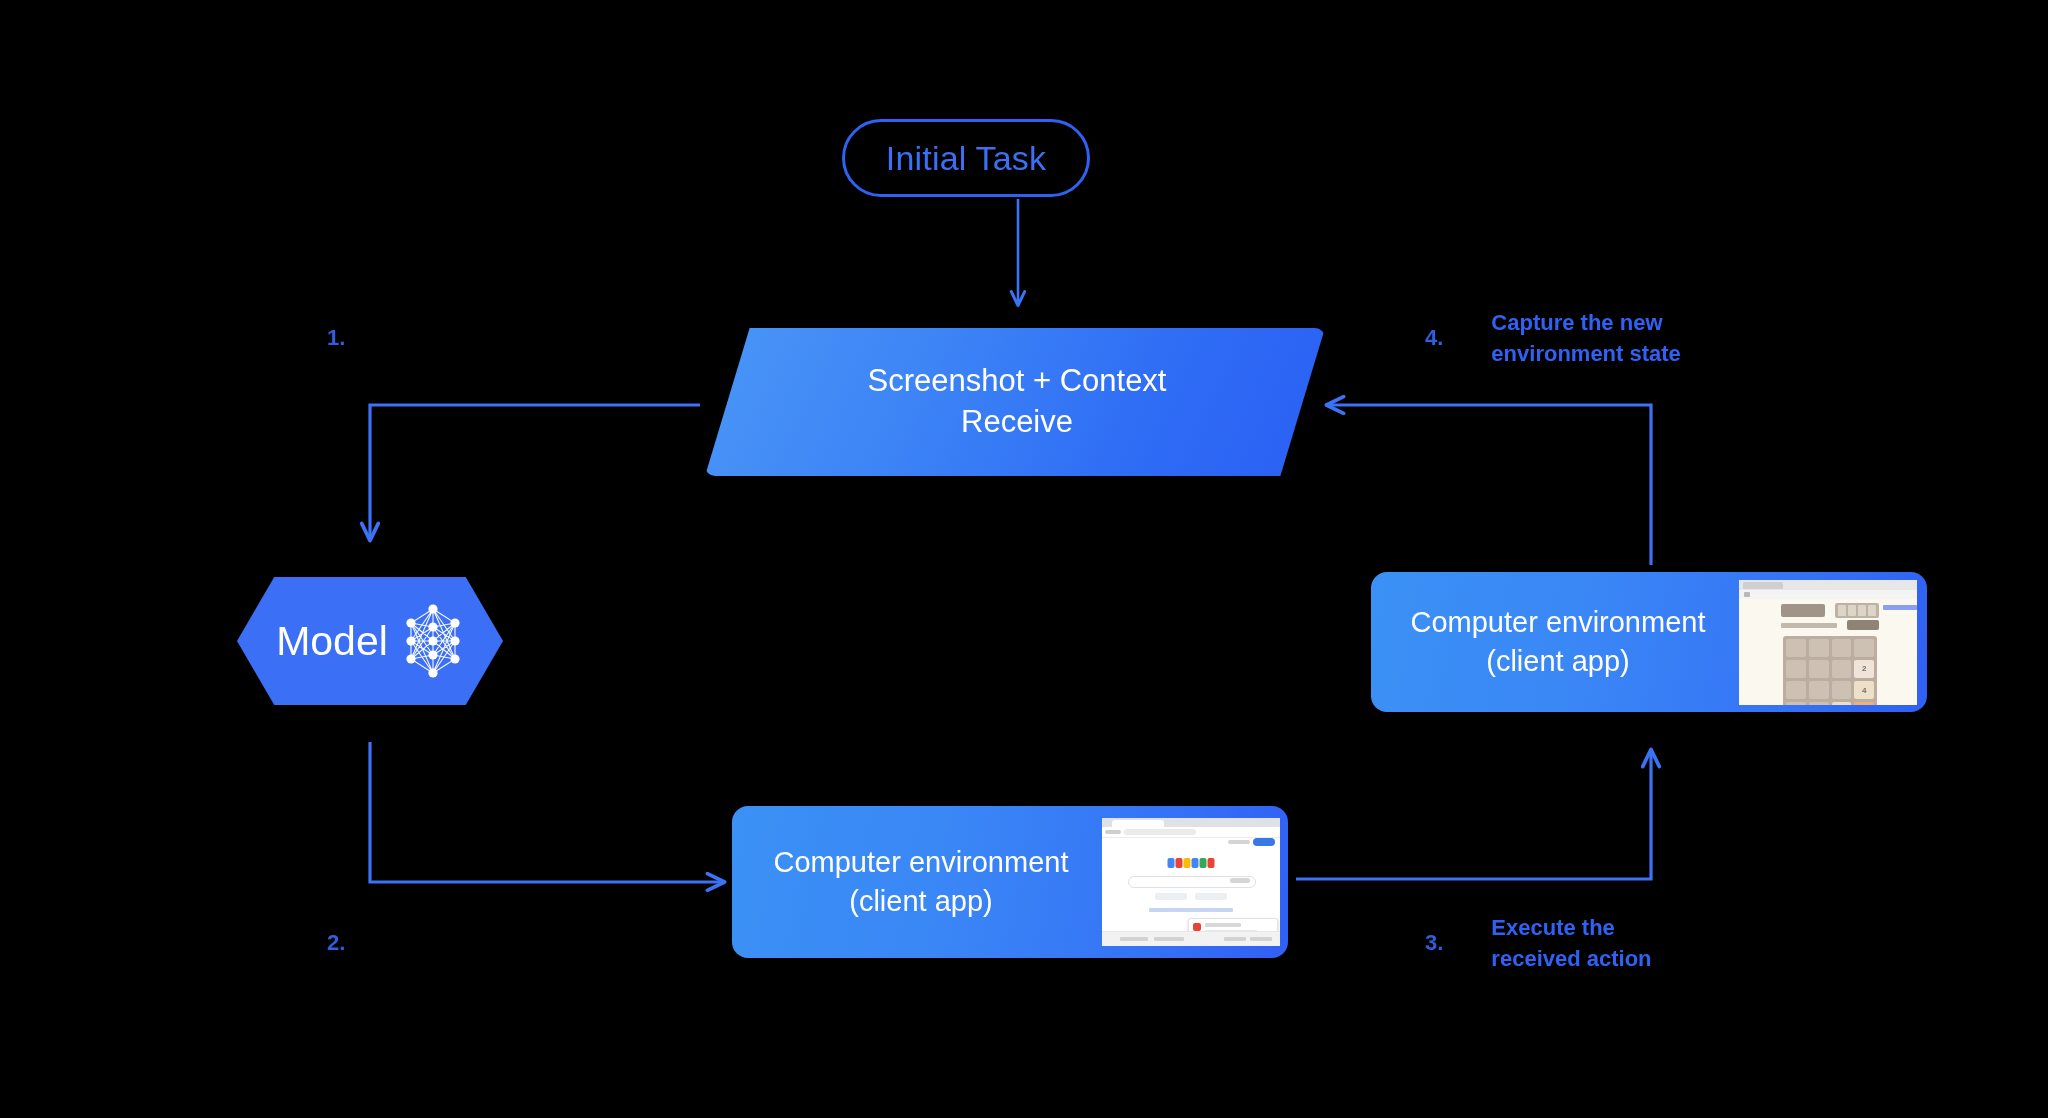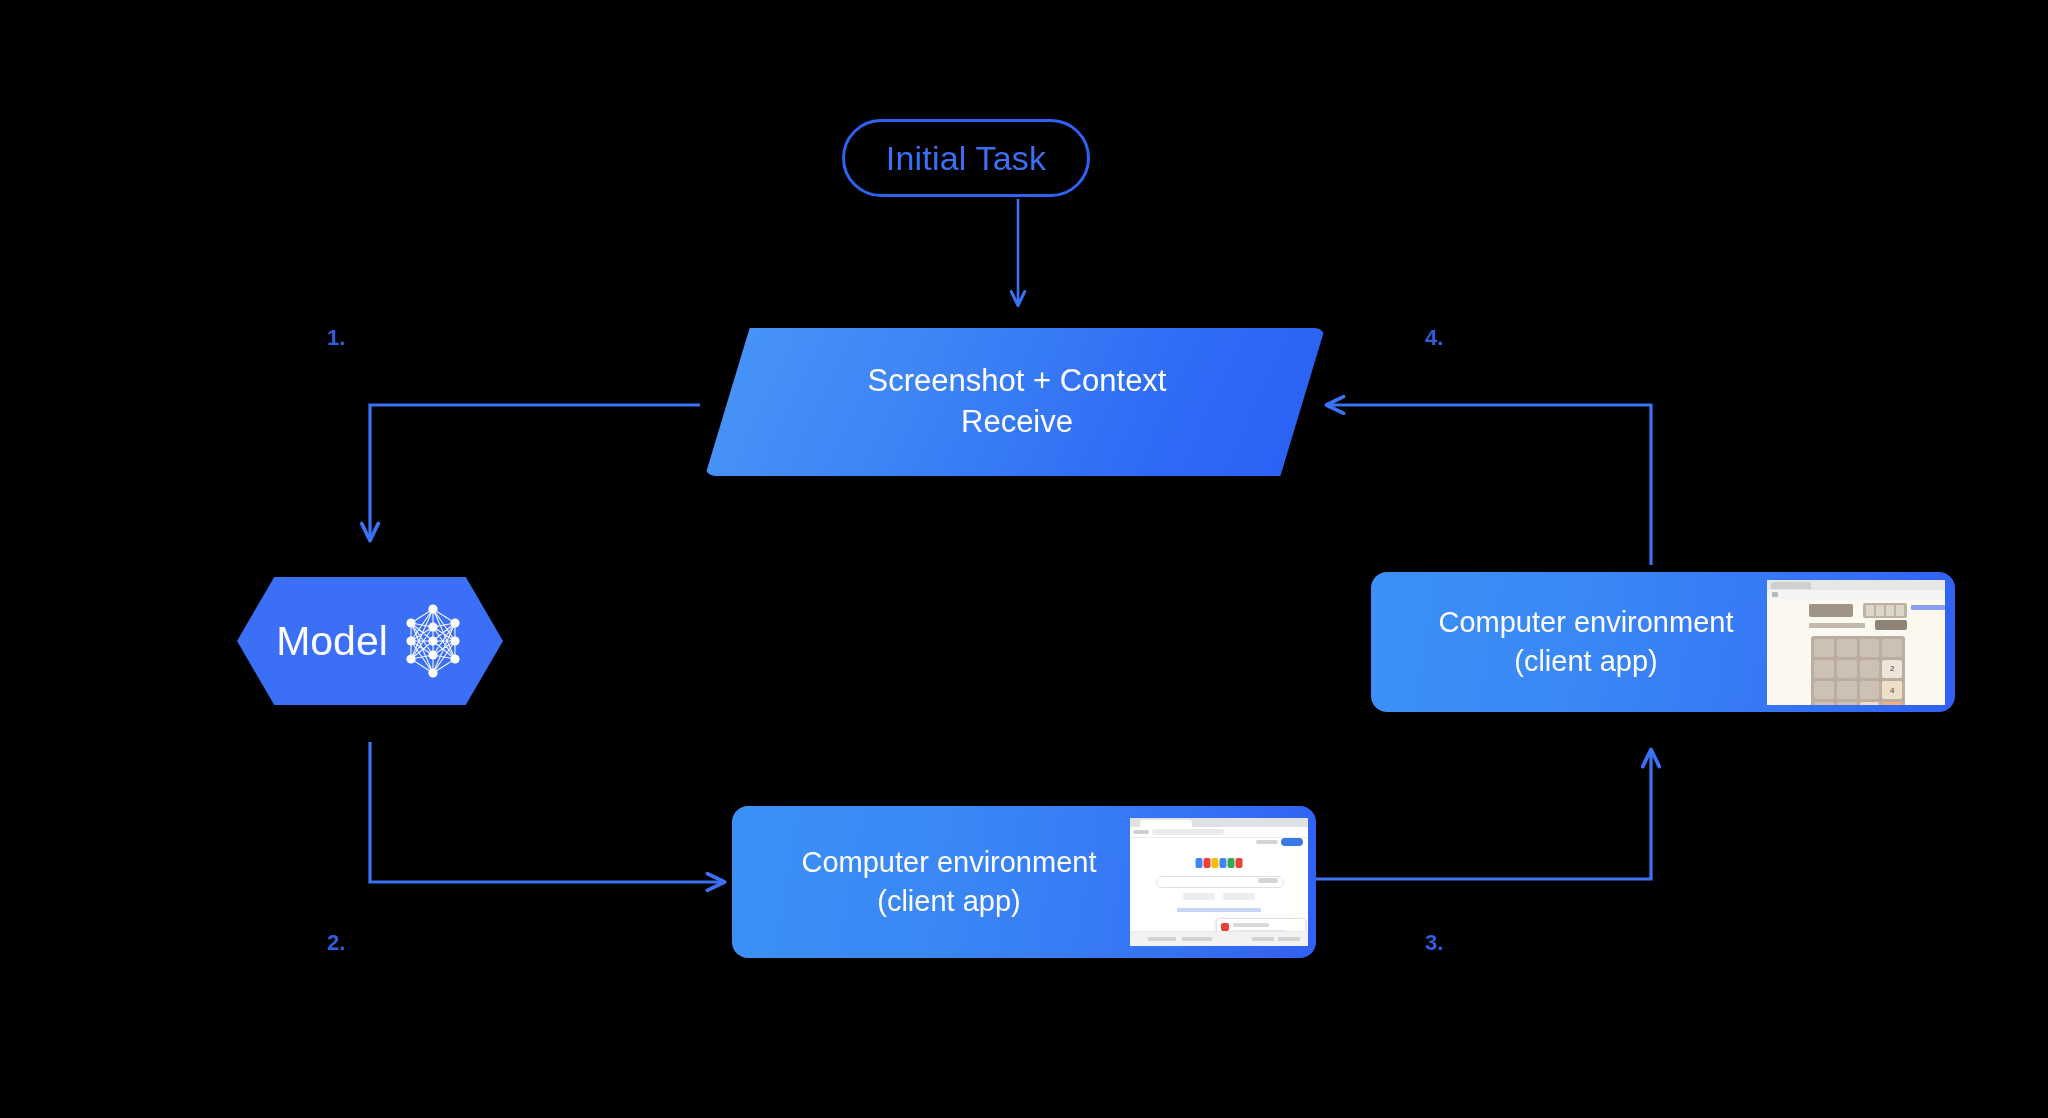--- a/index.html
+++ b/index.html
@@ -60,21 +60,21 @@
     display:flex;align-items:center;justify-content:center;gap:14px;
   }
   .hex-label{color:#fff;font-size:41px;}
   .nn{width:62px;height:76px;display:block;}
 
   
   .card{
     position:absolute;
     border-radius:16px;
     overflow:hidden;
-    display:flex;align-items:center;padding-left:28px;
+    display:flex;align-items:center;
   }
   .card.right{
     left:1371px; top:572px; width:556px; height:140px;
     background:linear-gradient(100deg,#3b91f5 0%,#3a86f6 40%,#3573f5 75%,#3060f4 100%);
   }
   .card.bottom{
     left:732px; top:806px; width:556px; height:152px;
     background:linear-gradient(100deg,#3b91f5 0%,#3a86f6 40%,#3573f5 75%,#3060f4 100%);
   }
   .card-label{
@@ -306,21 +306,25 @@
         </div>
       </div>
     </div>
   </div>
 
   <div class="step" id="step1">
     <div class="num">1.</div>
   </div>
   <div class="step" id="step4">
     <div class="num">4.</div>
+    <div class="txt">Capture the new
+environment state</div>
   </div>
   <div class="step" id="step2">
     <div class="num">2.</div>
   </div>
   <div class="step" id="step3">
     <div class="num">3.</div>
+    <div class="txt">Execute the
+received action</div>
   </div>
 
 </div>
 
 </body></html>

